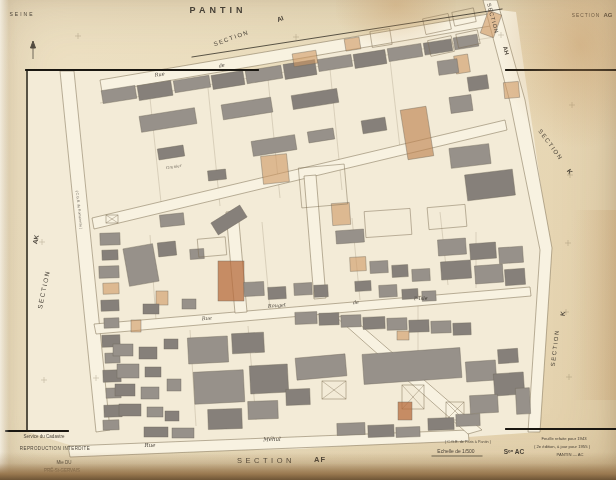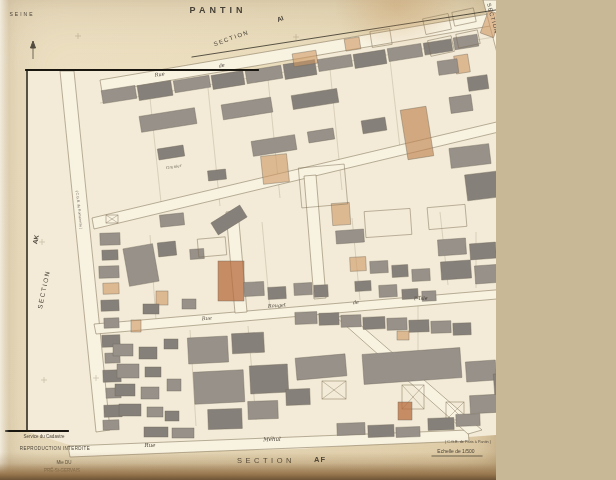--- a/index.html
+++ b/index.html
@@ -1,16 +1,16 @@
 <!DOCTYPE html>
 <html><head>
 <meta charset="utf-8">
 <style>
   html,body{margin:0;padding:0;background:#c9b895;}
-  #paper{position:relative;width:496px;height:480px;overflow:hidden;
+  #paper{position:relative;width:616px;height:480px;overflow:hidden;
     background:linear-gradient(115deg,#eee1c4 0%,#eaddbd 45%,#e6d5b2 80%,#e2cfa9 100%);
     box-shadow:inset 0 0 60px rgba(120,90,50,.25), inset 0 -8px 18px rgba(110,80,45,.2);
     font-family:"Liberation Sans",sans-serif;}
   .stain{position:absolute;pointer-events:none;}
   #stain-tr{left:498px;top:0;width:118px;height:150px;
     background:radial-gradient(ellipse at 70% 30%,rgba(194,146,92,.45),rgba(194,146,92,0) 70%);}
   #stain-tc{left:336px;top:0;width:120px;height:48px;
     background:radial-gradient(ellipse at 50% 10%,rgba(198,152,98,.4),rgba(198,152,98,0) 75%);}
   #stain-rm{left:572px;top:210px;width:44px;height:190px;
     background:linear-gradient(to left,rgba(200,160,110,.35),rgba(200,160,110,0));}

